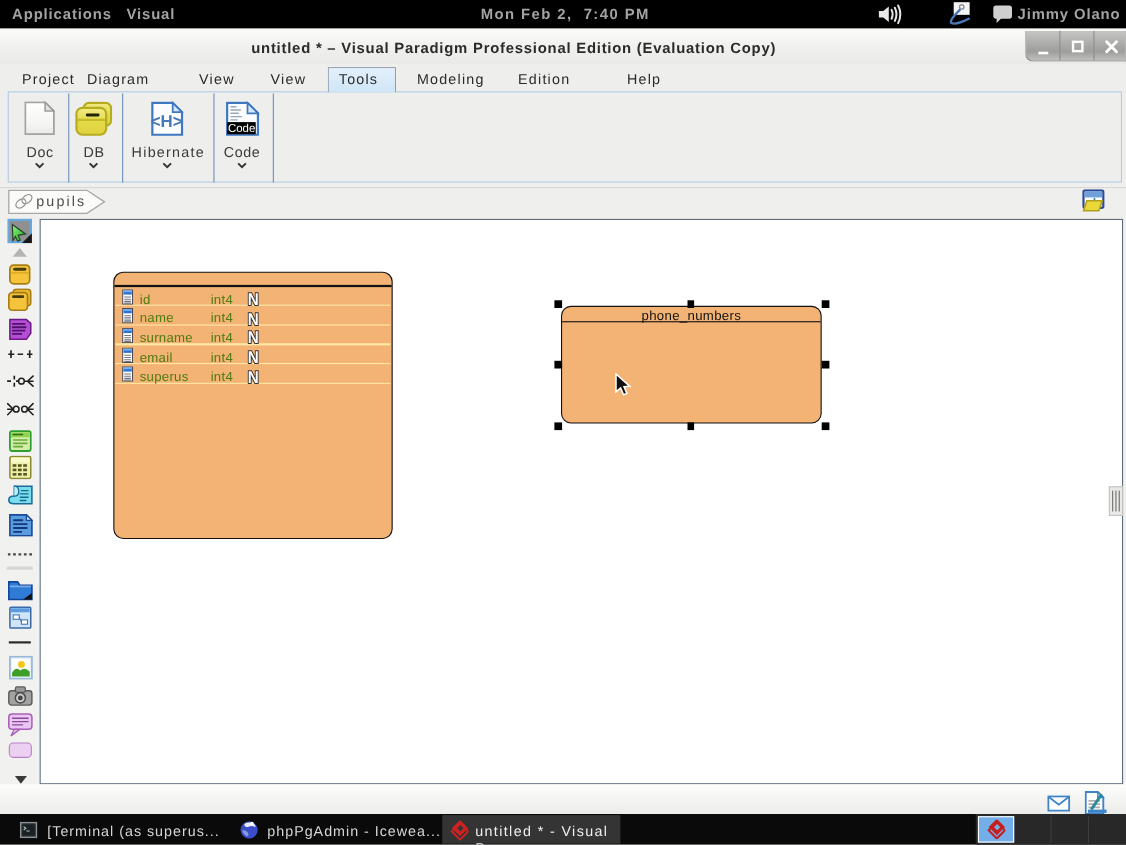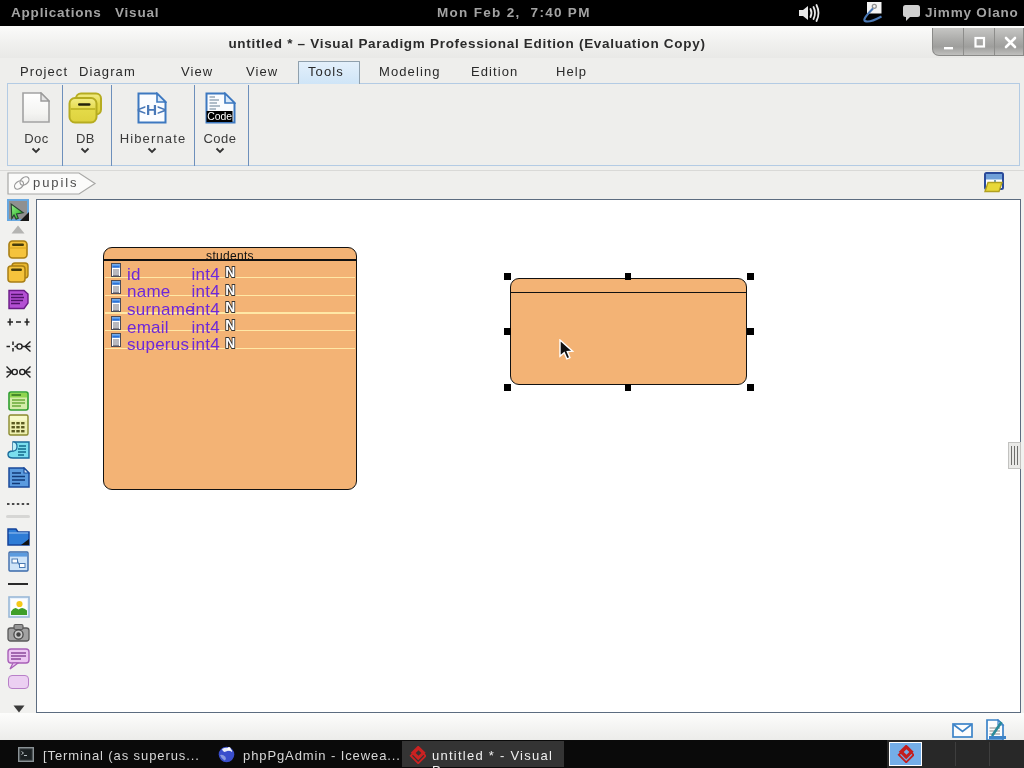--- a/index.html
+++ b/index.html
@@ -32,21 +32,21 @@
 
 
 #content { left:0; top:199px; width:1024px; height:514px; background:#f1f1ef; }
 #canvas { position:absolute; left:36px; top:0px; width:985px; height:514px; background:#fff; border:1.4px solid #5c6c80; }
 
 
 .entity { position:absolute; background:#f3b375; border:1.6px solid #111; border-radius:9px; }
 .etitle { position:absolute; width:100%; text-align:center; font-size:12px; color:#111; letter-spacing:0.3px; }
 .eline { position:absolute; left:0; width:100%; height:1.4px; background:#111; }
 .rsep { position:absolute; height:1.4px; background:#ffe8a6; }
-.rowtext { position:absolute; font-size:17px; color:#6d28d9; letter-spacing:0.25px; }
+.rowtext { position:absolute; font-size:12px; color:#4d7c0f; letter-spacing:0.25px; }
 .handle { position:absolute; width:6.5px; height:6.5px; background:#000; }
 .colic { position:absolute; }
 .nic { position:absolute; width:16px; height:17px; }
 
 
 #statusbar { left:0; top:713px; width:1024px; height:27px; background:linear-gradient(#fdfdfc,#ececea); }
 
 
 #taskbar { left:0; top:740px; width:1024px; height:28px; background:#0a0a0a; }
 .taskbtn { position:absolute; top:1px; height:26px; color:#d6d6d6; font-size:13px; }
@@ -90,21 +90,21 @@
 
 <div id="menubar" class="abs">
   <div id="toolstab"></div>
   <span style="left:20px;">Project</span>
   <span style="left:79px;">Diagram</span>
   <span style="left:181px;">View</span>
   <span style="left:246px;">View</span>
   <span style="left:308px;">Tools</span>
   <span style="left:379px;">Modeling</span>
   <span style="left:471px;">Edition</span>
-  <span style="left:556px;">Help</span>
+  <span style="left:570px;">Help</span>
 </div>
 
 <div id="ribbon" class="abs">
   <div class="vsep" style="left:54px;"></div>
   <div class="vsep" style="left:103px;"></div>
   <div class="vsep" style="left:186px;"></div>
   <div class="vsep" style="left:240px;"></div>
 </div>
 
 <div class="tbtn abs" style="left:14px;top:131px;width:45px;">Doc</div>
@@ -312,21 +312,20 @@
     <path d="M4 5 H19 M4 8 H19 M4 11 H14" stroke="#8a4a9a" stroke-width="1.3"></path>
   </svg>
 
   <div class="abs" style="left:8px;top:476px;width:21px;height:14px;background:#ecd0f2;border:1.4px solid #b880c8;border-radius:4px;"></div>
 
   <svg class="abs" style="left:13px;top:505.5px;" width="12" height="8" viewBox="0 0 12 8">
       <path d="M0.5 0.5 L11.5 0.5 L6 7.5 Z" fill="#3a3a3a"></path>
     </svg>
 
   <div class="entity" style="left:103px;top:47.5px;width:254px;height:243px;">
-    <div class="etitle" style="top:1px;">students</div>
     <div class="eline" style="top:11.9px;"></div>
     <div class="rsep" style="left:1px;right:1px;top:29.5px;"></div>
     <div class="rsep" style="left:1px;right:1px;top:47.2px;"></div>
     <div class="rsep" style="left:1px;right:1px;top:64.9px;"></div>
     <div class="rsep" style="left:1px;right:1px;top:82.6px;"></div>
     <div class="rsep" style="left:1px;right:1px;top:100.3px;"></div>
   </div>
 
   <div id="rows">
     <div class="rowtext" style="left:127px;top:65.6px;">id</div>
@@ -380,20 +379,21 @@
       </svg>
     <svg class="nic" style="left:224px;top:117.1px;" width="16" height="17" viewBox="0 0 16 17">
         <text x="1.2" y="14" font-family="Liberation Sans,sans-serif" font-size="15.5" font-weight="bold" fill="#fff" stroke="#333" stroke-width="1.9" paint-order="stroke" textLength="10" lengthAdjust="spacingAndGlyphs">N</text>
       </svg>
     <svg class="nic" style="left:224px;top:134.8px;" width="16" height="17" viewBox="0 0 16 17">
         <text x="1.2" y="14" font-family="Liberation Sans,sans-serif" font-size="15.5" font-weight="bold" fill="#fff" stroke="#333" stroke-width="1.9" paint-order="stroke" textLength="10" lengthAdjust="spacingAndGlyphs">N</text>
       </svg>
   </div>
 
   <div class="entity" style="left:510px;top:79px;width:237px;height:107px;">
+    <div class="etitle" style="top:1px;">phone_numbers</div>
     <div class="eline" style="top:12.9px;"></div>
   </div>
 
   <div class="handle" style="left:504px;top:74px;"></div>
   <div class="handle" style="left:624.5px;top:74px;"></div>
   <div class="handle" style="left:747px;top:74px;"></div>
   <div class="handle" style="left:504px;top:129px;"></div>
   <div class="handle" style="left:747px;top:129px;"></div>
   <div class="handle" style="left:504px;top:185px;"></div>
   <div class="handle" style="left:624.5px;top:185px;"></div>

